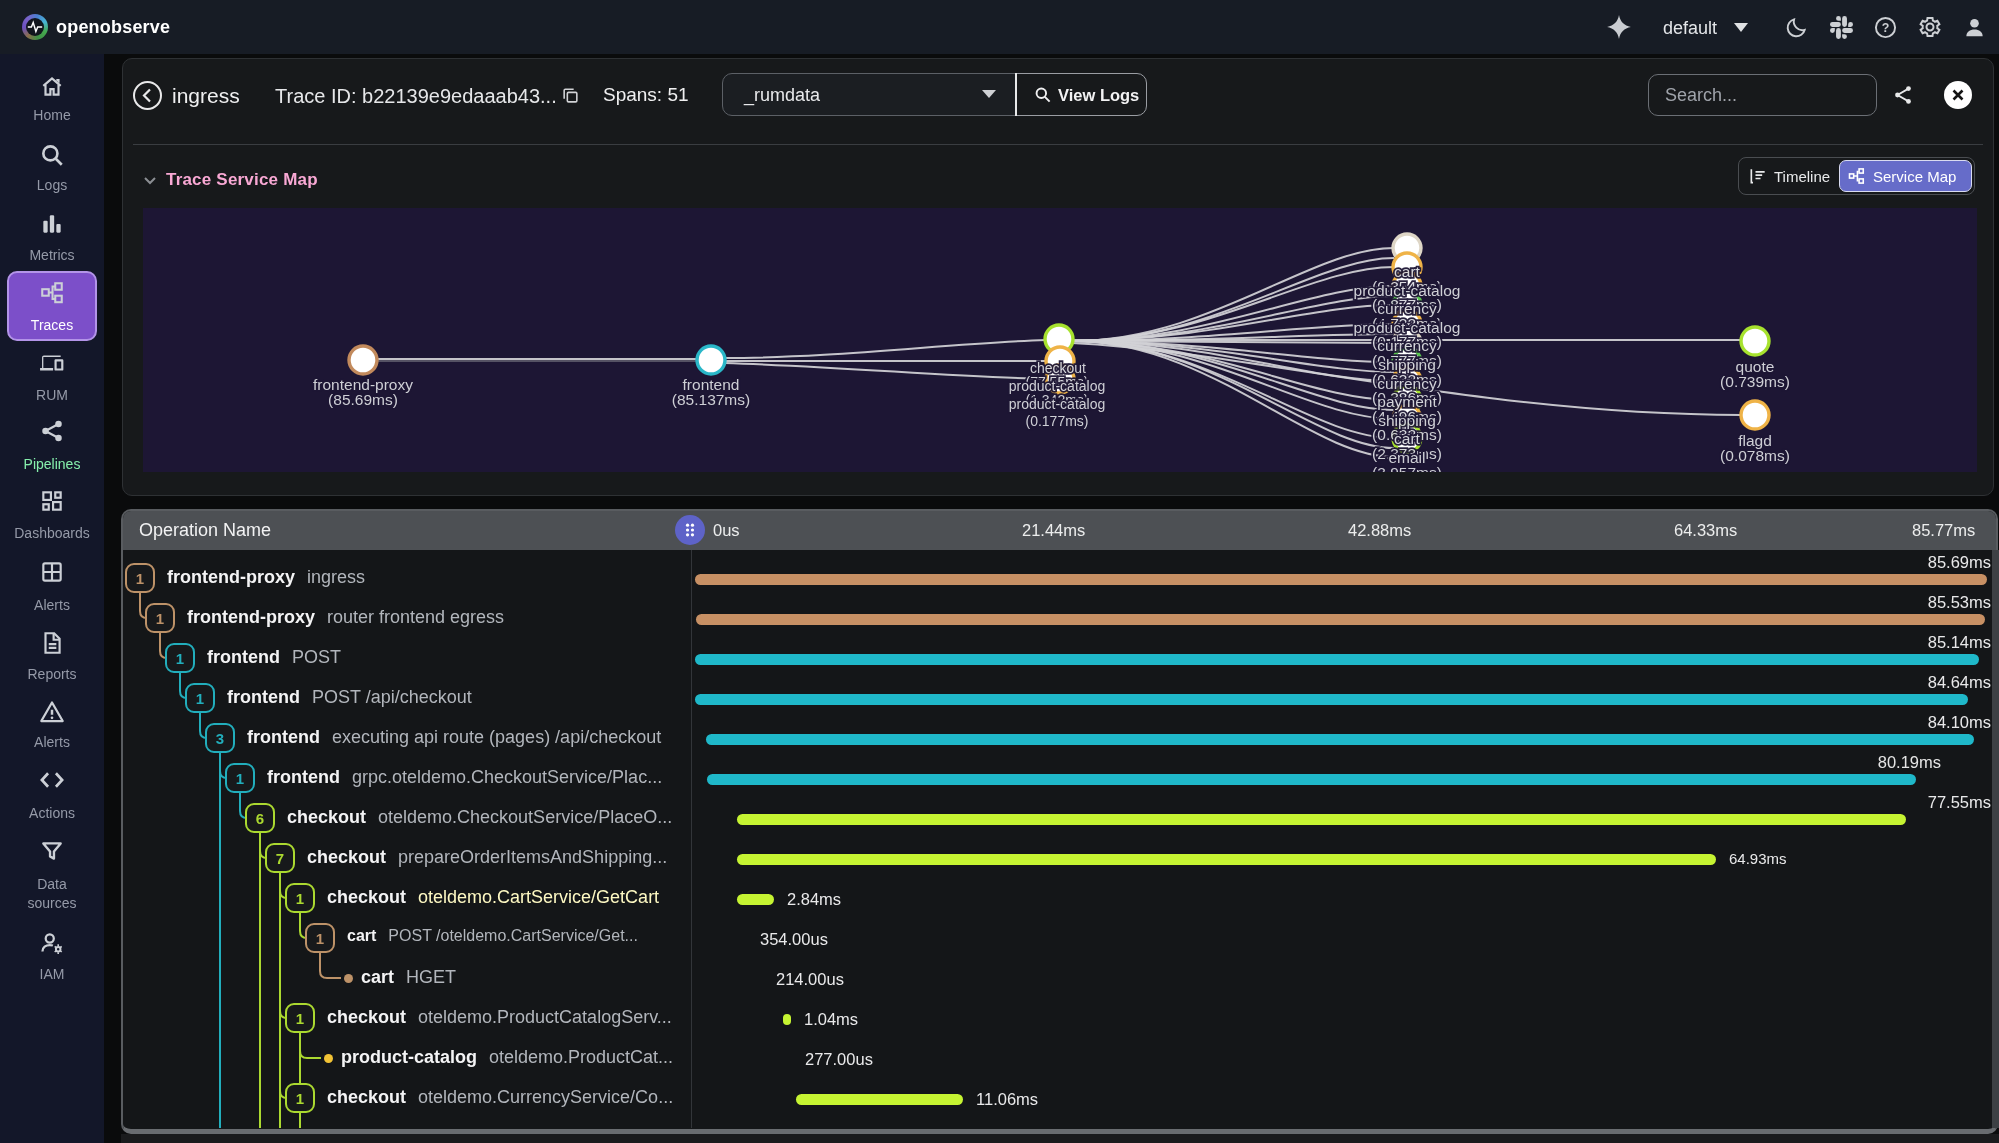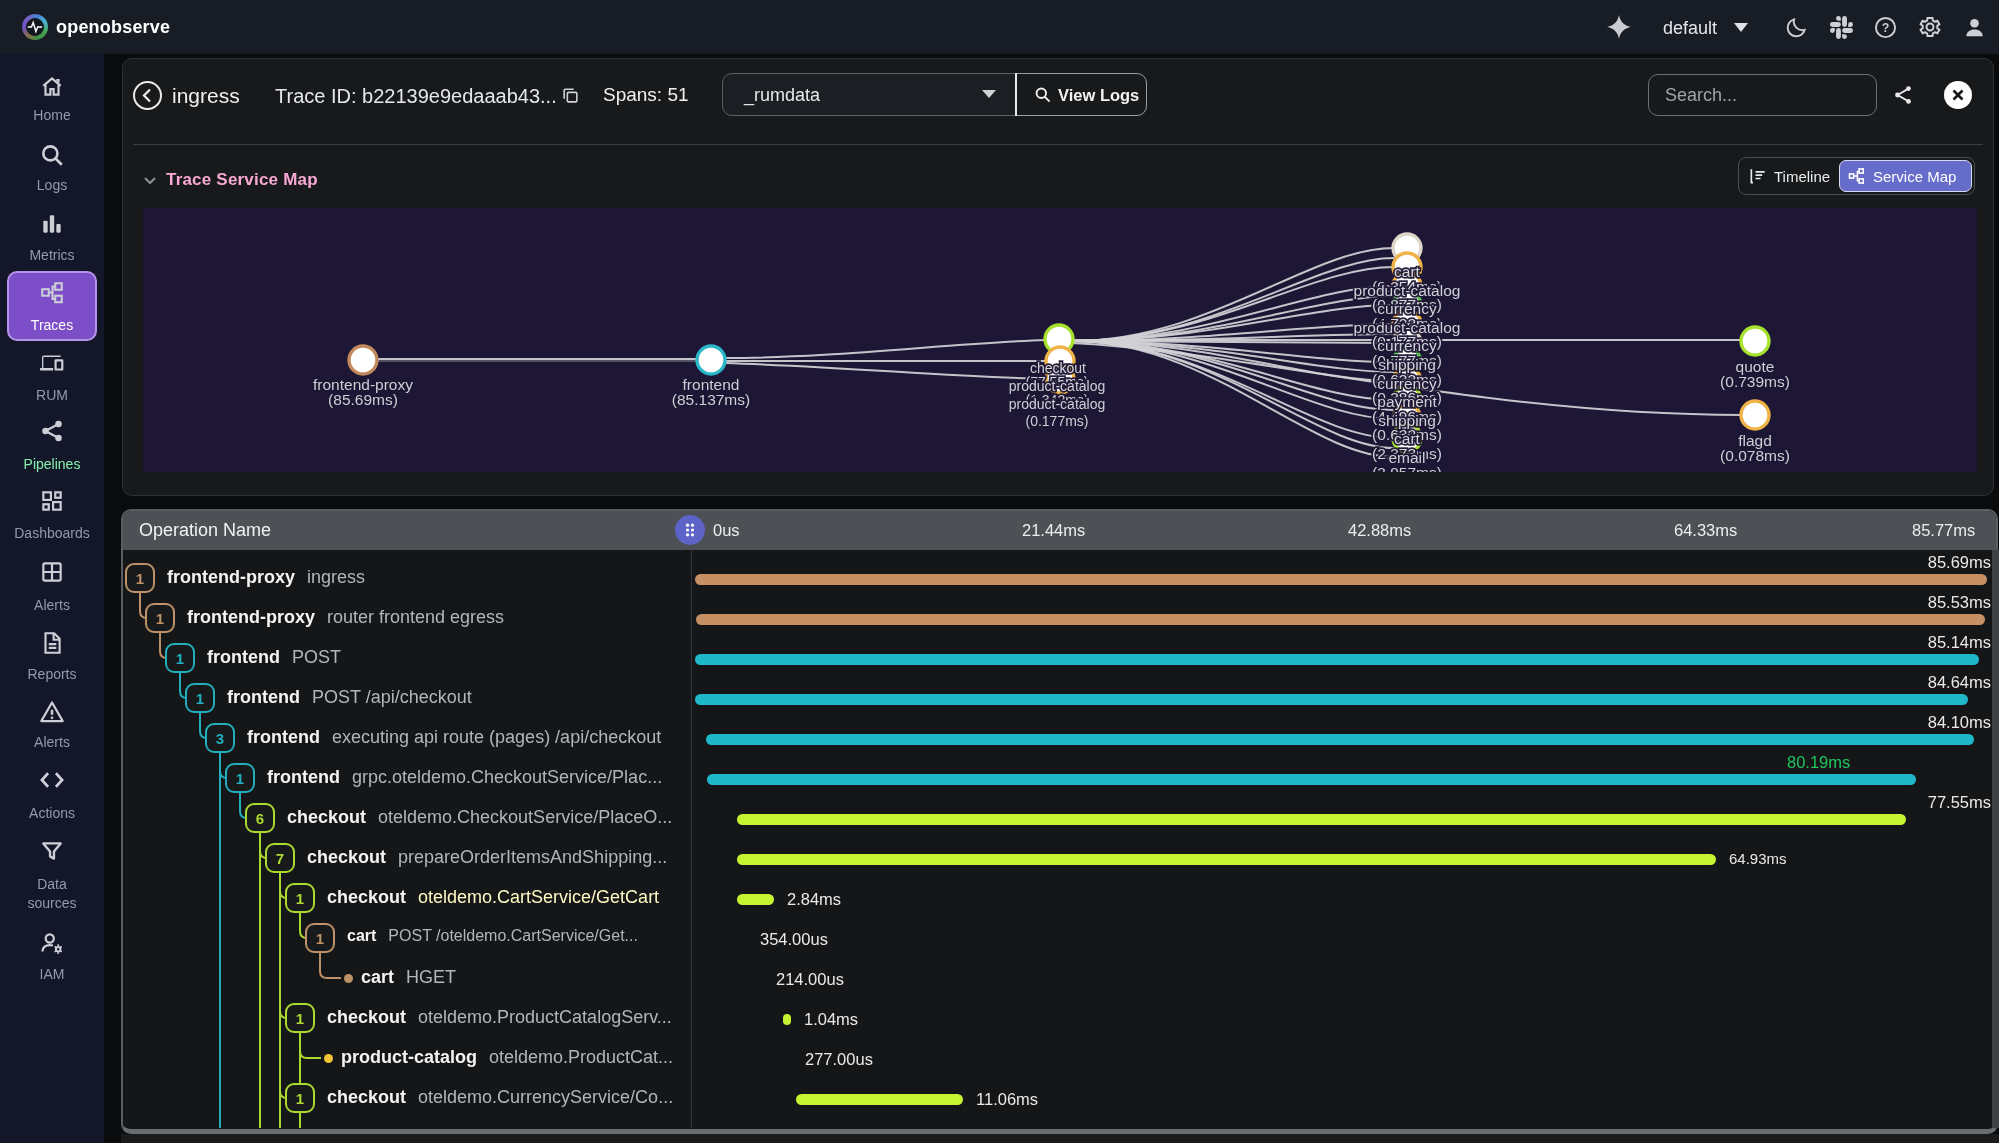--- a/index.html
+++ b/index.html
@@ -303,21 +303,21 @@
 <div class="abs" style="left:227px;top:687px;font-size:18px;font-weight:bold;color:#f4f4f5;white-space:nowrap;z-index:3">frontend<span style="font-weight:normal;color:#b2b6bc;padding-left:12px">POST /api/checkout</span></div>
 <div class="abs" style="left:695px;top:694px;width:1273px;height:11px;background:#1fb8c9;border-radius:6px"></div>
 <div class="abs" style="left:1787px;top:673px;width:204px;text-align:right;font-size:16.5px;color:#e9e9ea">84.64ms</div>
 <div class="abs" style="left:205px;top:723px;width:30px;height:30px;border:2px solid #22aebc;border-radius:9px;background:#17191b;color:#22aebc;font-size:15px;font-weight:bold;text-align:center;line-height:27px;z-index:3">3</div>
 <div class="abs" style="left:247px;top:727px;font-size:18px;font-weight:bold;color:#f4f4f5;white-space:nowrap;z-index:3">frontend<span style="font-weight:normal;color:#b2b6bc;padding-left:12px">executing api route (pages) /api/checkout</span></div>
 <div class="abs" style="left:706px;top:734px;width:1268px;height:11px;background:#1fb8c9;border-radius:6px"></div>
 <div class="abs" style="left:1787px;top:713px;width:204px;text-align:right;font-size:16.5px;color:#e9e9ea">84.10ms</div>
 <div class="abs" style="left:225px;top:763px;width:30px;height:30px;border:2px solid #22aebc;border-radius:9px;background:#17191b;color:#22aebc;font-size:15px;font-weight:bold;text-align:center;line-height:27px;z-index:3">1</div>
 <div class="abs" style="left:267px;top:767px;font-size:18px;font-weight:bold;color:#f4f4f5;white-space:nowrap;z-index:3">frontend<span style="font-weight:normal;color:#b2b6bc;padding-left:12px">grpc.oteldemo.CheckoutService/Plac...</span></div>
 <div class="abs" style="left:707px;top:774px;width:1209px;height:11px;background:#1fb8c9;border-radius:6px"></div>
-<div class="abs" style="left:1787px;top:753px;width:204px;font-size:16.5px;color:#22c55e">80.19ms</div>
+<div class="abs" style="left:1737px;top:753px;width:204px;text-align:right;font-size:16.5px;color:#e5e5e5">80.19ms</div>
 <div class="abs" style="left:245px;top:803px;width:30px;height:30px;border:2px solid #abd930;border-radius:9px;background:#17191b;color:#abd930;font-size:15px;font-weight:bold;text-align:center;line-height:27px;z-index:3">6</div>
 <div class="abs" style="left:287px;top:807px;font-size:18px;font-weight:bold;color:#f4f4f5;white-space:nowrap;z-index:3">checkout<span style="font-weight:normal;color:#b2b6bc;padding-left:12px">oteldemo.CheckoutService/PlaceO...</span></div>
 <div class="abs" style="left:737px;top:814px;width:1169px;height:11px;background:#c6f432;border-radius:6px"></div>
 <div class="abs" style="left:1787px;top:793px;width:204px;text-align:right;font-size:16.5px;color:#e9e9ea">77.55ms</div>
 <div class="abs" style="left:265px;top:843px;width:30px;height:30px;border:2px solid #abd930;border-radius:9px;background:#17191b;color:#abd930;font-size:15px;font-weight:bold;text-align:center;line-height:27px;z-index:3">7</div>
 <div class="abs" style="left:307px;top:847px;font-size:18px;font-weight:bold;color:#f4f4f5;white-space:nowrap;z-index:3">checkout<span style="font-weight:normal;color:#b2b6bc;padding-left:12px">prepareOrderItemsAndShipping...</span></div>
 <div class="abs" style="left:737px;top:854px;width:979px;height:11px;background:#c6f432;border-radius:6px"></div>
 <div class="abs" style="left:1729px;top:850px;font-size:15px;color:#e9e9ea">64.93ms</div>
 <div class="abs" style="left:285px;top:883px;width:30px;height:30px;border:2px solid #abd930;border-radius:9px;background:#17191b;color:#abd930;font-size:15px;font-weight:bold;text-align:center;line-height:27px;z-index:3">1</div>
 <div class="abs" style="left:327px;top:887px;font-size:18px;font-weight:bold;color:#f4f4f5;white-space:nowrap;z-index:3">checkout<span style="font-weight:normal;color:#fef9c3;padding-left:12px">oteldemo.CartService/GetCart</span></div>

